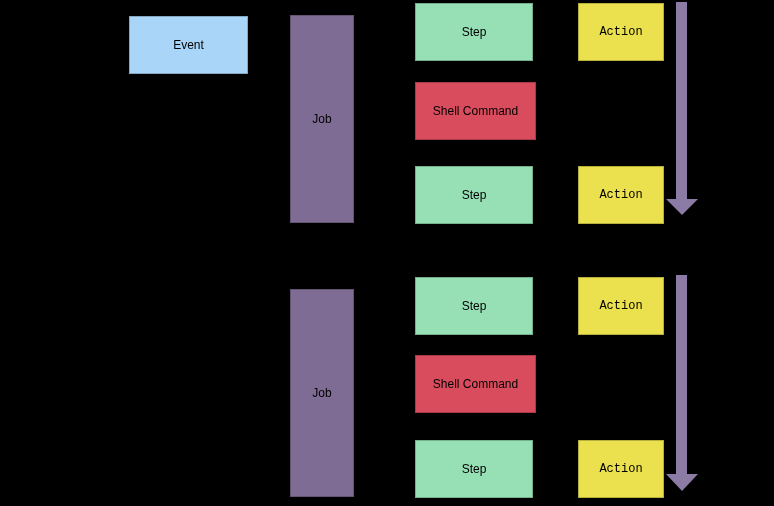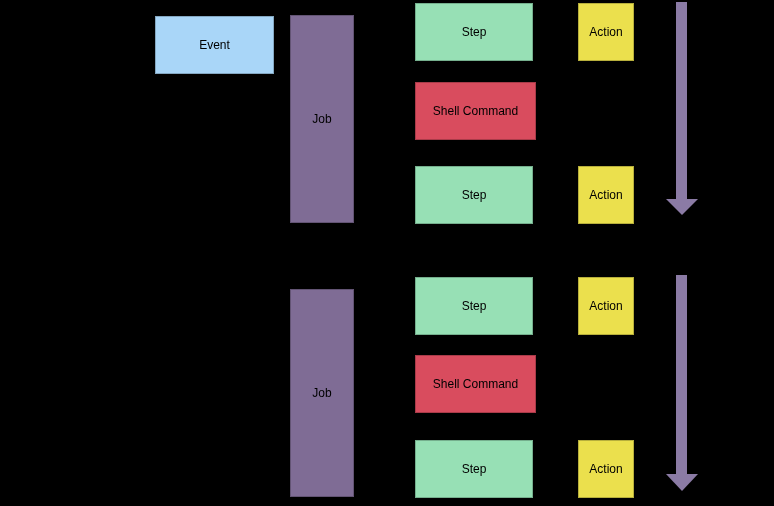--- a/index.html
+++ b/index.html
@@ -20,26 +20,26 @@
     display: flex;
     align-items: center;
     justify-content: center;
     box-sizing: border-box;
     font-size: 12px;
     color: #000000;
     border: 1px solid rgba(0,0,0,0.22);
     text-align: center;
     white-space: nowrap;
   }
-  .node-event  { left:129px; top:16px;  width:119px; height:58px; background:#A9D6F8;margin-left:26px; }
+  .node-event  { left:129px; top:16px;  width:119px; height:58px; background:#A9D6F8; }
   .node-job1   { left:290px; top:15px;  width:64px;  height:208px; background:#7F6C95; }
   .node-job2   { left:290px; top:289px; width:64px;  height:208px; background:#7F6C95; }
   .node-step   { left:415px; width:118px; height:58px; background:#97E0B5; }
   .node-shell  { left:415px; width:121px; height:58px; background:#D94C5E; }
-  .node-action { left:578px; width:56px;  height:58px; background:#EBE04D; }
+  .node-action { left:578px; width:86px;  height:58px; background:#EBE04D;font-family:Liberation Mono, monospace; }
   .r1 { top:3px; }
   .r2 { top:82px; }
   .r3 { top:166px; }
   .r4 { top:277px; }
   .r5 { top:355px; }
   .r6 { top:440px; }
   .arrow-svg {
     position: absolute;
     left: 665px;
     width: 34px;

